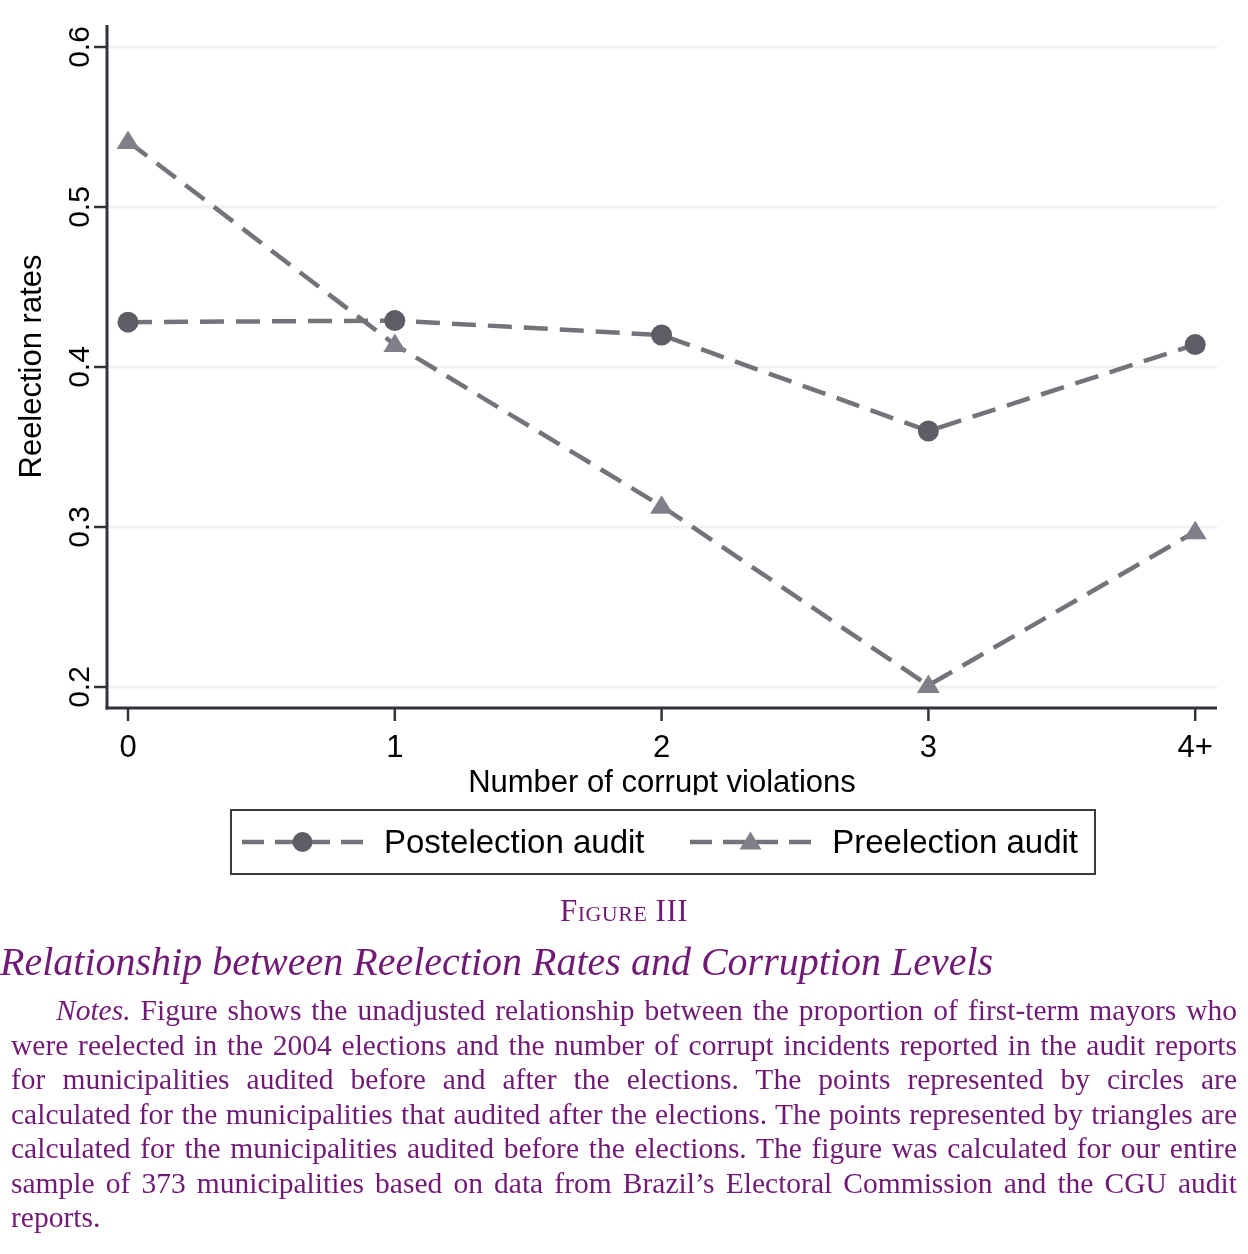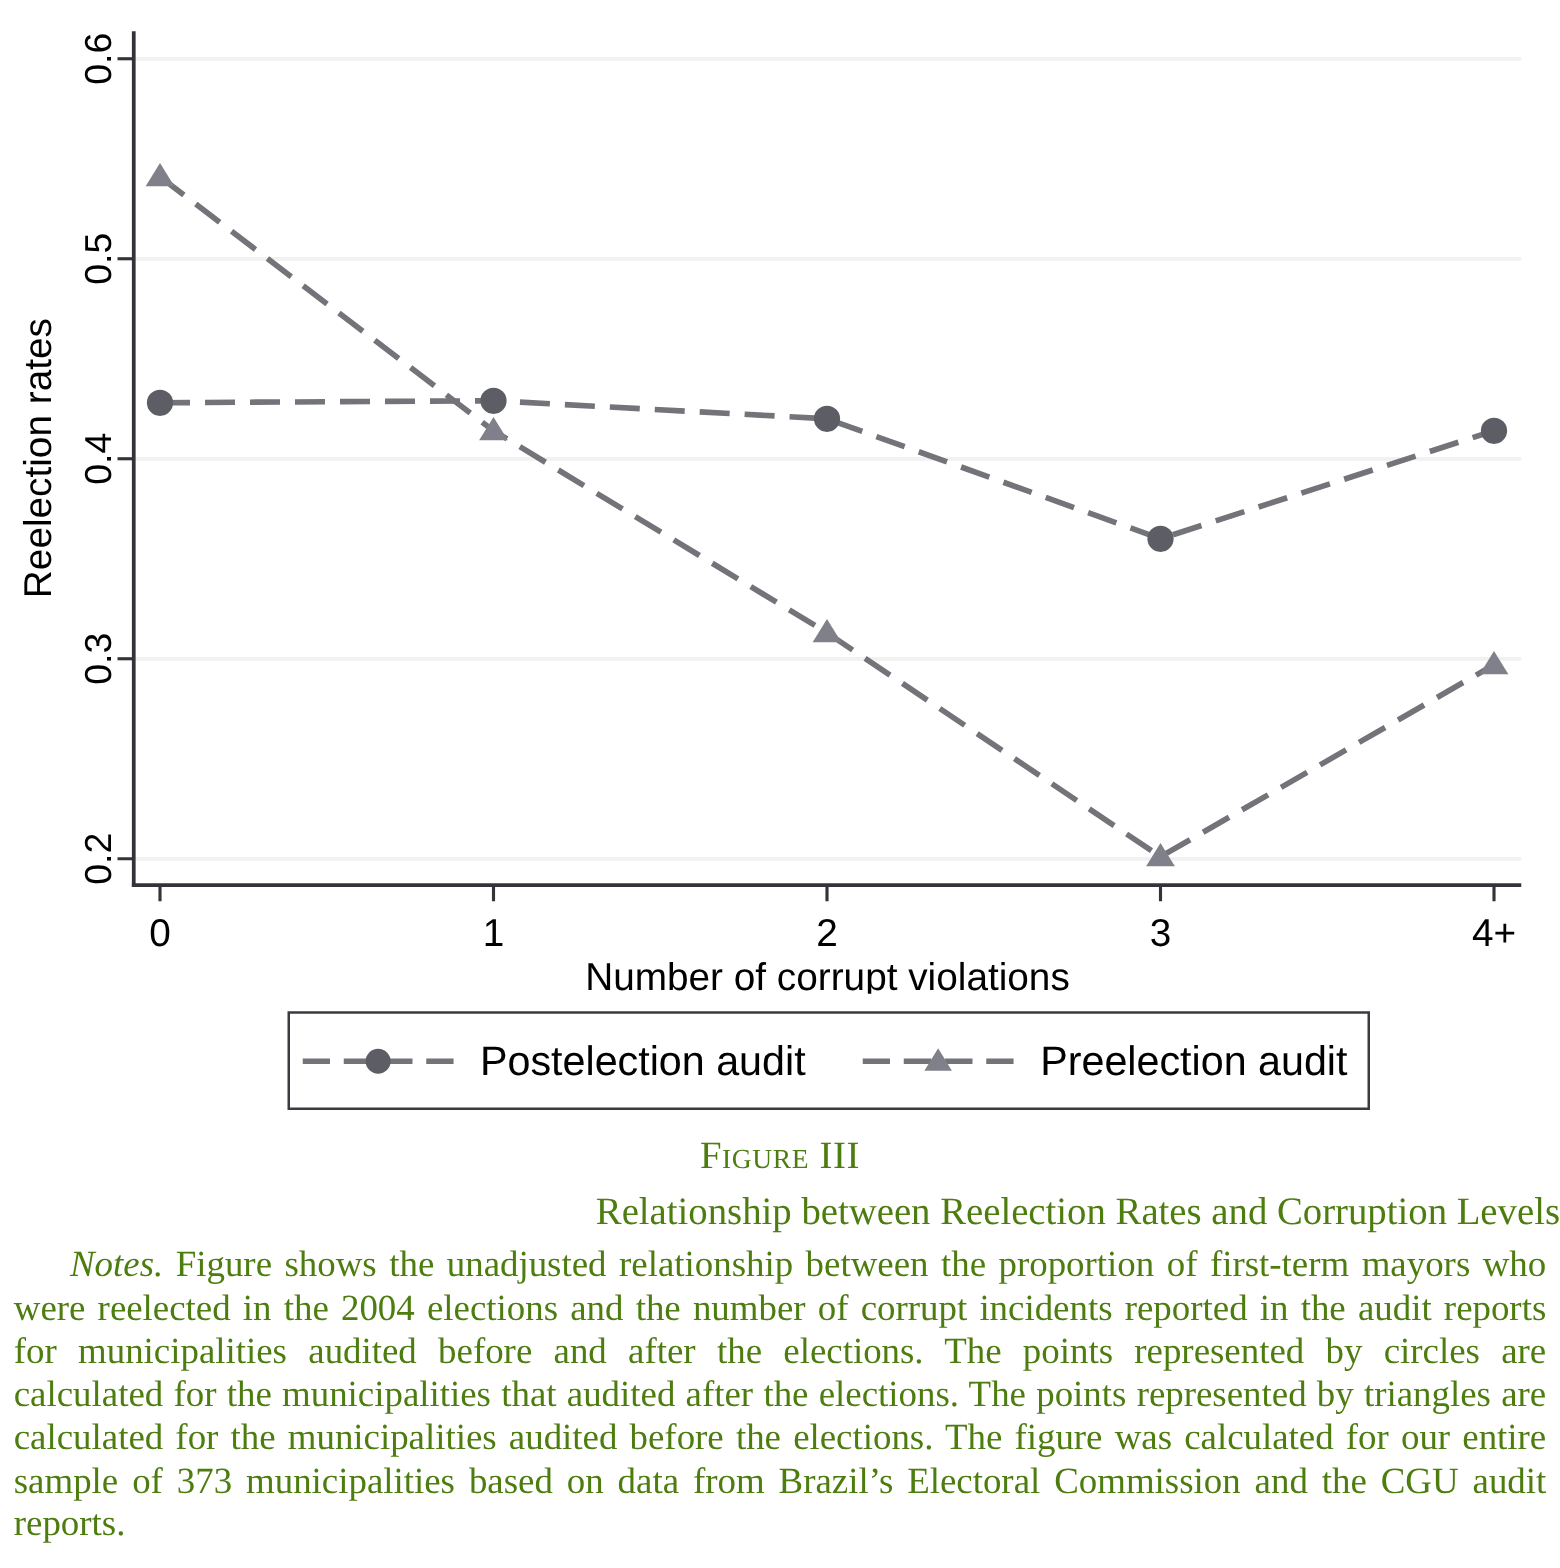--- a/index.html
+++ b/index.html
@@ -21,53 +21,54 @@
     height: 795px;
   }
   #chart-svg text {
     font-family: "Liberation Sans", sans-serif;
     fill: #000000;
   }
   .legend-box {
     box-sizing: border-box;
     margin: 14px 0 0 230px;
     width: 866px;
-    height: 79px;
+    height: 66px;
     border: 2px solid #3a3a40;
     background: #ffffff;
     display: flex;
     align-items: center;
     justify-content: space-between;
     padding: 0 16px 0 10px;
   }
   .legend-item {
     display: flex;
     align-items: center;
     gap: 21px;
   }
   .legend-label {
     font-size: 33px;
     color: #000000;
     white-space: nowrap;
   }
   .caption-block {
     margin-top: 18px;
-    color: #4d7c0f;
+    color: #701a75;
     font-family: "Liberation Serif", "DejaVu Serif", serif;
   }
   .figure-label {
     text-align: center;
     font-size: 31px;
     font-variant: small-caps;
     letter-spacing: 0.5px;
   }
   .figure-title {
-    text-align: right;
-    font-size: 31px;
+    text-align: left;
+    font-size: 40px;
     margin-top: 9px;
+    font-style: italic;
   }
   .notes {
     margin: 8px 0 0 0;
     padding: 0 11px;
     font-size: 29.5px;
     line-height: 34.5px;
     text-align: justify;
     text-indent: 45px;
   }
   .notes-label {

